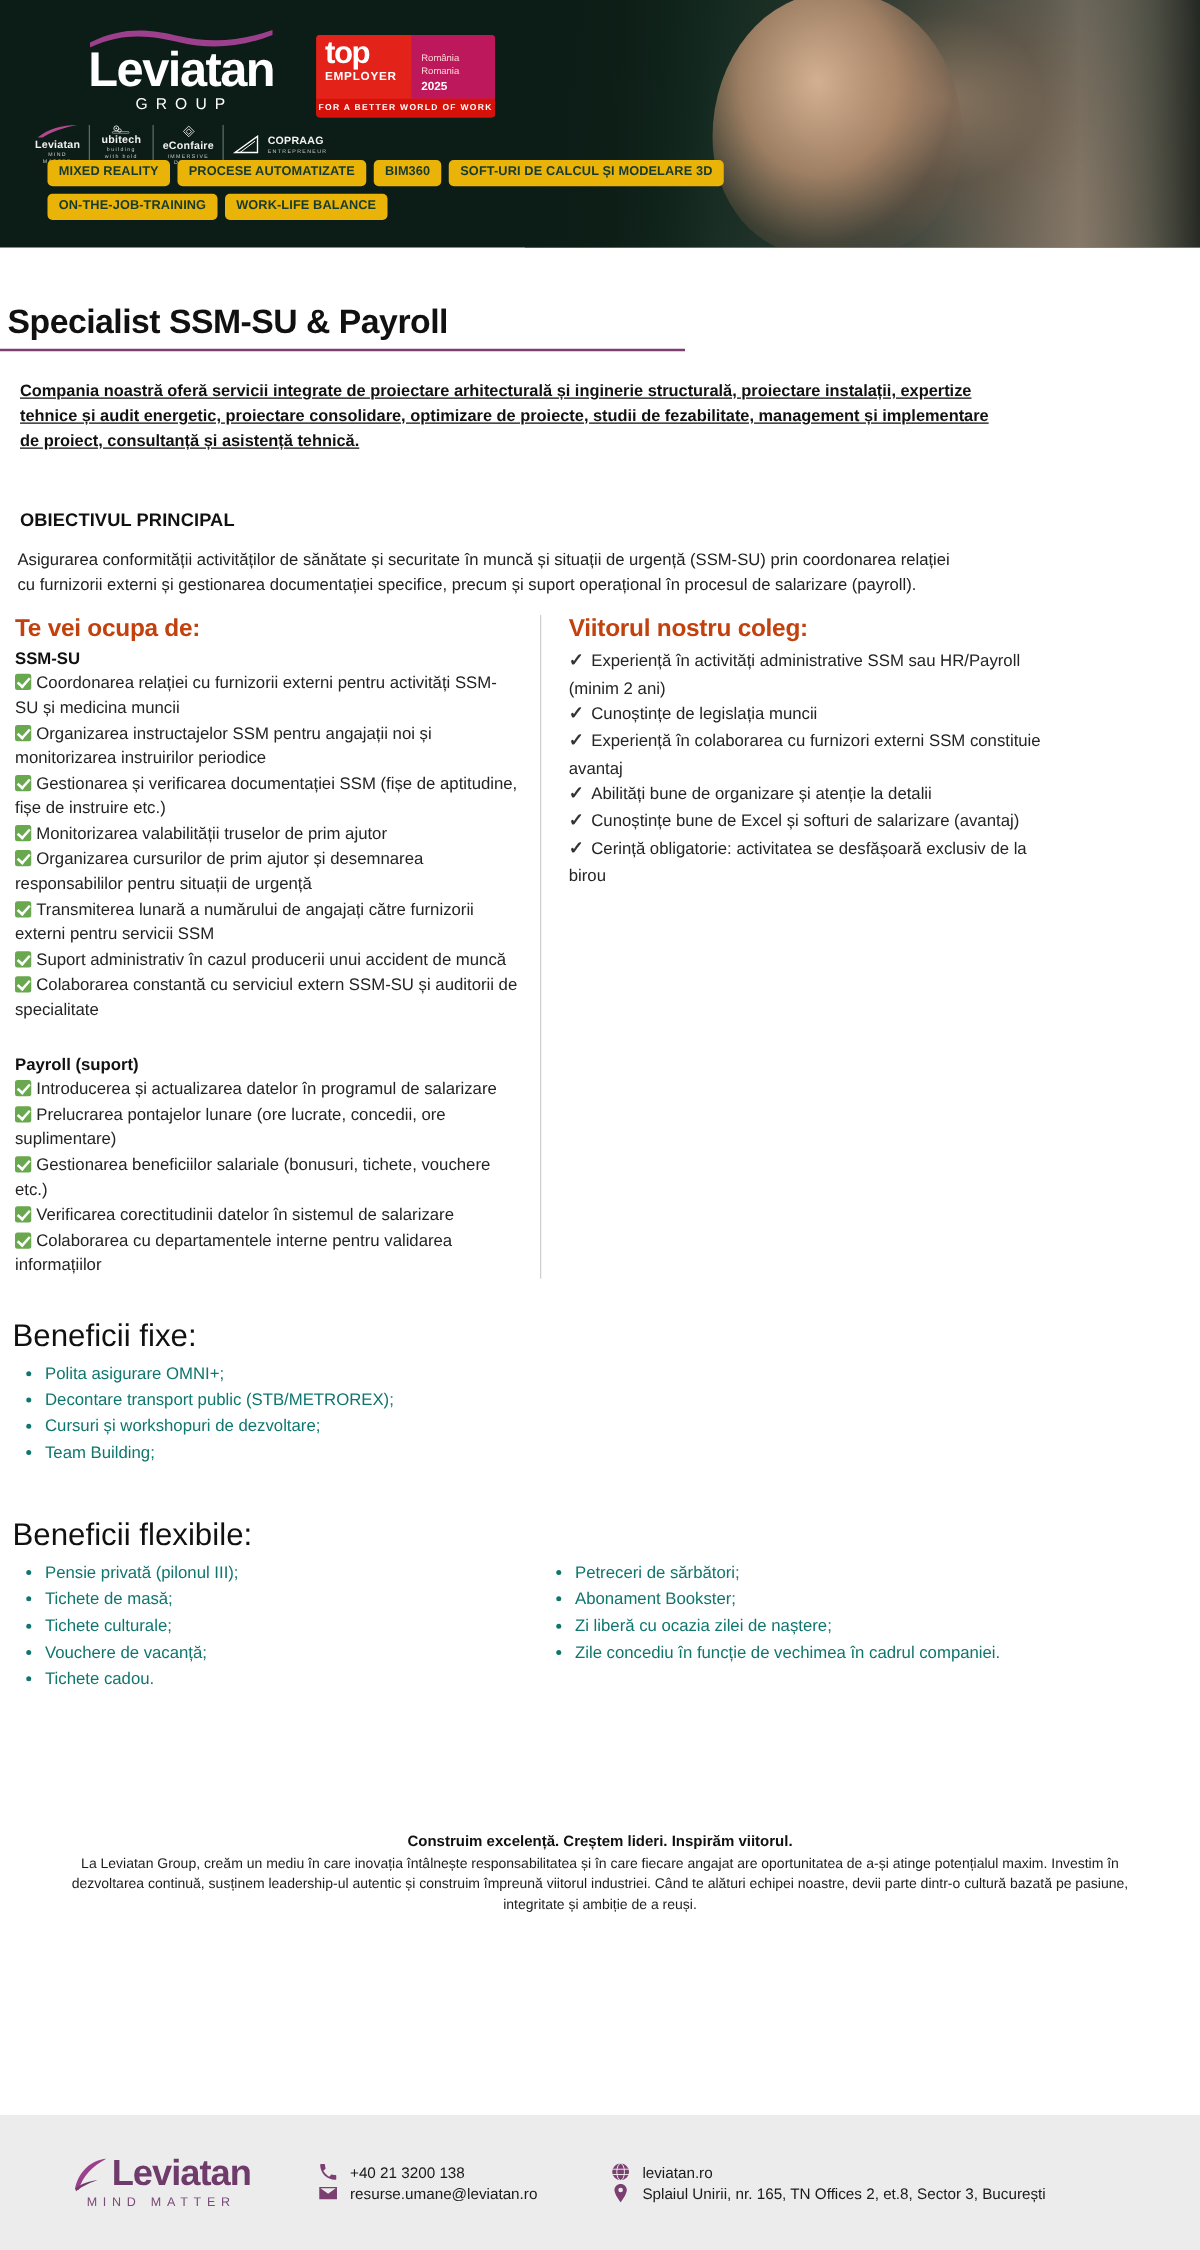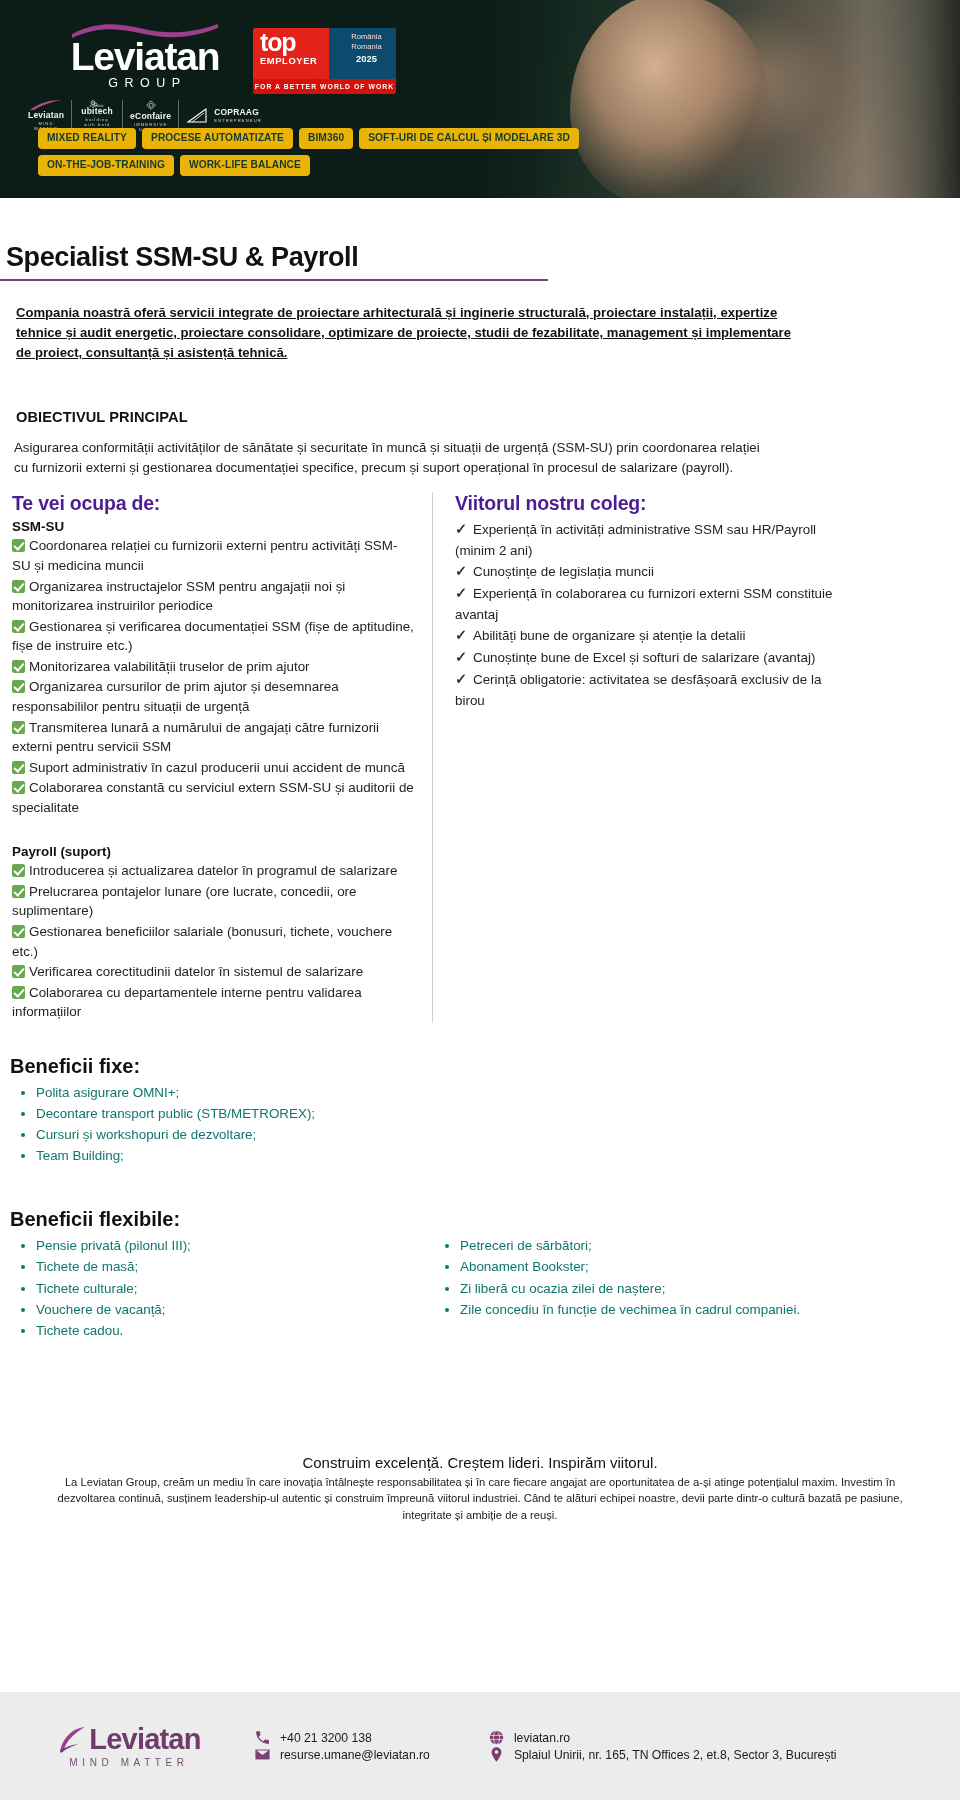--- a/index.html
+++ b/index.html
@@ -121,23 +121,22 @@
   }
   .te-top {
     font-weight: 700; font-size: 25px; color: #ffffff; line-height: 0.82;
     letter-spacing: -1.2px;
   }
   .te-employer {
     font-weight: 700; font-size: 9.4px; color: #ffffff; letter-spacing: 0.6px; margin-top: 2px;
   }
   .te-right {
     flex: 1;
-    background: #0c4a6e;
-    padding: 4px 0 0 8px;
-    text-align: center;
+    background: #be185d;
+    padding: 14px 0 0 8px;
   }
   .te-country { font-size: 7.6px; color: #ffd9d6; line-height: 1.28; }
   .te-year { font-size: 9.4px; color: #ffffff; font-weight: 700; margin-top: 2px; }
   .te-bottom {
     height: 15px;
     background: #d6110a;
     color: #ffffff;
     font-size: 6.8px;
     font-weight: 700;
     letter-spacing: 1.05px;
@@ -211,21 +210,21 @@
     margin-top: 14px;
     padding: 0 12px 0 12px;
     align-items: flex-start;
   }
   .col-left { width: 420px; padding-right: 18px; }
   .col-right { width: 420px; padding-left: 22px; border-left: 1px solid #cfcfcf; align-self: stretch; }
 
   h2.col-head {
     font-size: 19.5px;
     font-weight: 700;
-    color: #4c1d95;
+    color: #c2410c;
     margin: 0 0 4px 0;
     letter-spacing: -.2px;
   }
   h3.sub-head {
     font-size: 13.4px;
     font-weight: 700;
     color: #111111;
     margin: 0 0 2px 0;
   }
   .check-list { list-style: none; margin: 0 0 0 0; padding: 0; }
@@ -260,22 +259,22 @@
     color: #333333;
     font-size: 14.5px;
     font-weight: 700;
     margin-right: 3px;
   }
   .payroll-gap { height: 26px; }
 
   
   .benefits-fixed { margin-top: 32px; padding-left: 10px; }
   h2.ben-head {
-    font-size: 20px;
-    font-weight: 700;
+    font-size: 25px;
+    font-weight: 400;
     color: #111111;
     margin: 12px 0 5px 0;
   }
   ul.dot-list {
     margin: 0;
     padding-left: 26px;
     list-style: disc;
   }
   ul.dot-list li {
     font-size: 13.4px;
@@ -285,22 +284,22 @@
   }
   .benefits-flex-wrap { margin-top: 42px; padding-left: 10px; }
 
   
   .closing {
     text-align: center;
     padding: 0 56px;
     margin-top: 112px;
   }
   .closing-head {
-    font-size: 15px;
-    font-weight: 400;
+    font-size: 12px;
+    font-weight: 700;
     color: #111111;
     margin-bottom: 3px;
   }
   .closing-body {
     font-size: 11.2px;
     line-height: 1.48;
     color: #1c1c1c;
   }
 
   

